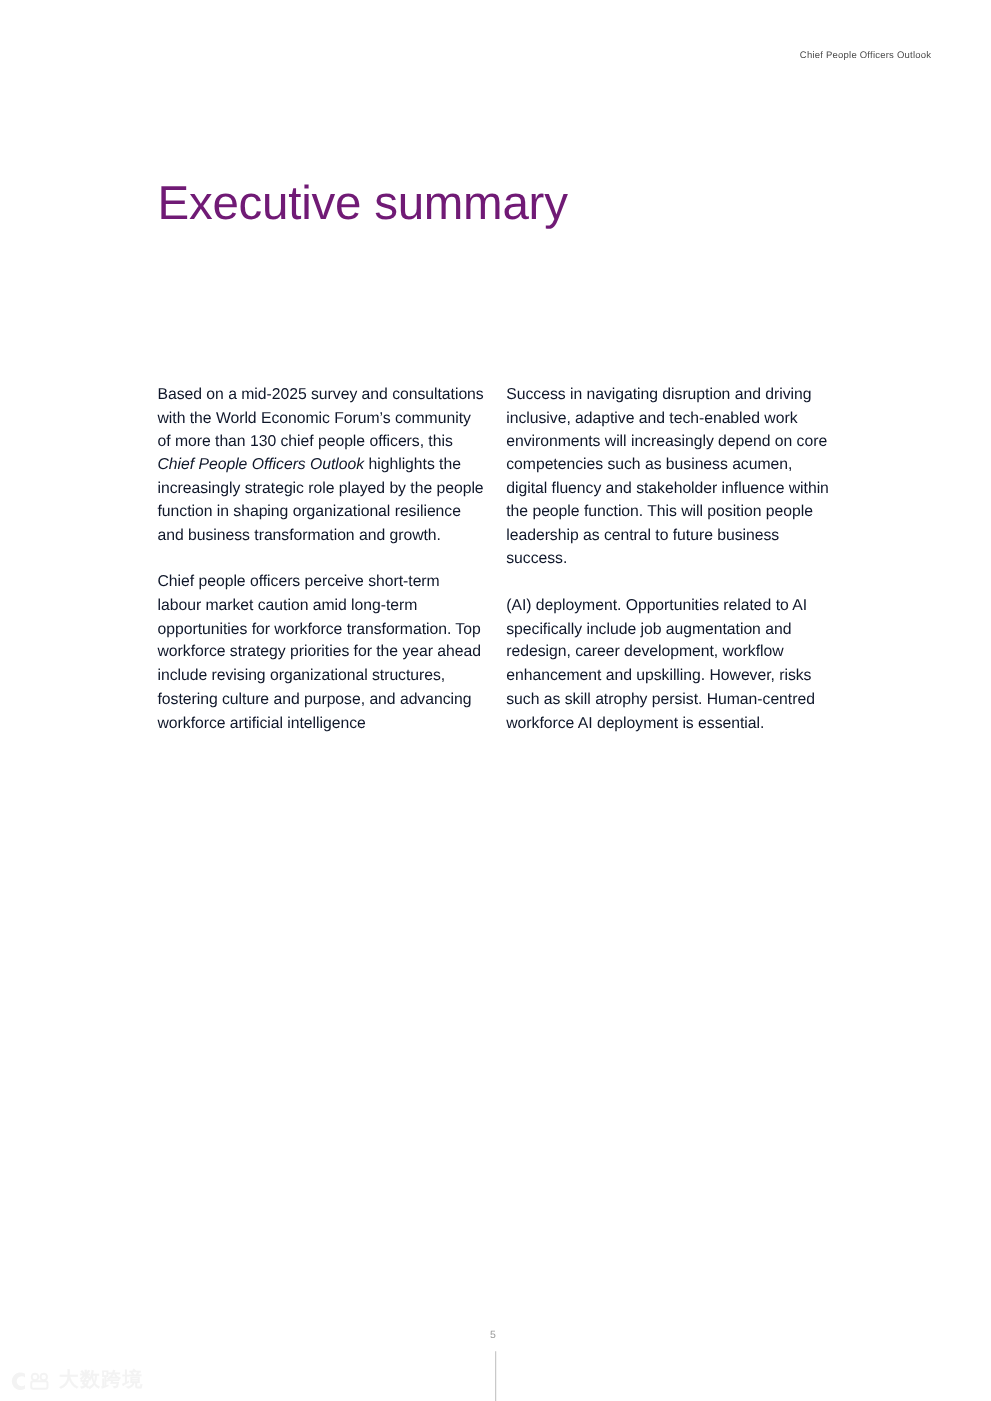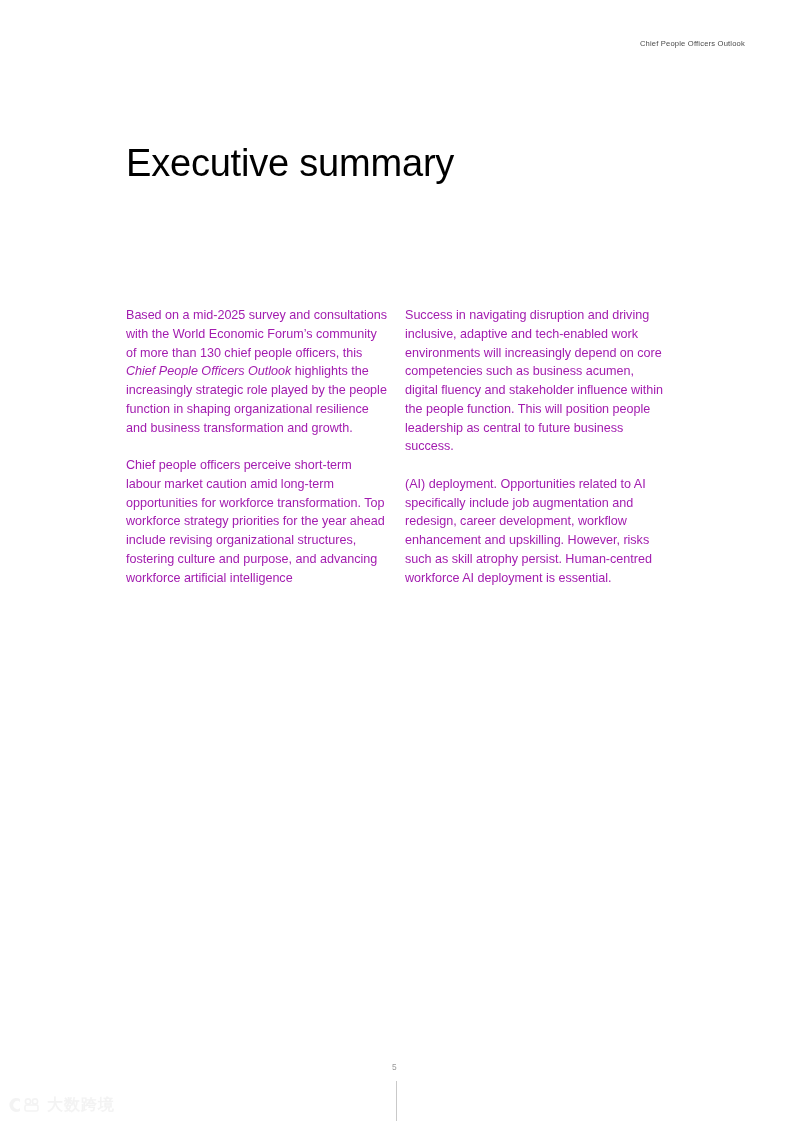--- a/index.html
+++ b/index.html
@@ -32,21 +32,21 @@
     white-space: nowrap;
   }
 
   
   .page-title {
     position: absolute;
     left: 126px;
     top: 143px;
     font-size: 38px;
     font-weight: 400;
-    color: #000000;
+    color: #701a75;
     letter-spacing: -0.2px;
     line-height: 1.1;
     margin: 0;
     white-space: nowrap;
   }
 
   
   .columns {
     position: absolute;
     left: 126px;
@@ -55,21 +55,21 @@
     display: flex;
     justify-content: space-between;
   }
   .column {
     width: 262px;
   }
   .column p {
     margin: 0;
     font-size: 12.6px;
     line-height: 18.75px;
-    color: #a21caf;
+    color: #0f172a;
     letter-spacing: -0.02px;
     text-align: left;
   }
   .column p + p {
     margin-top: 18.8px;
   }
   .italic-title {
     font-style: italic;
   }
 

